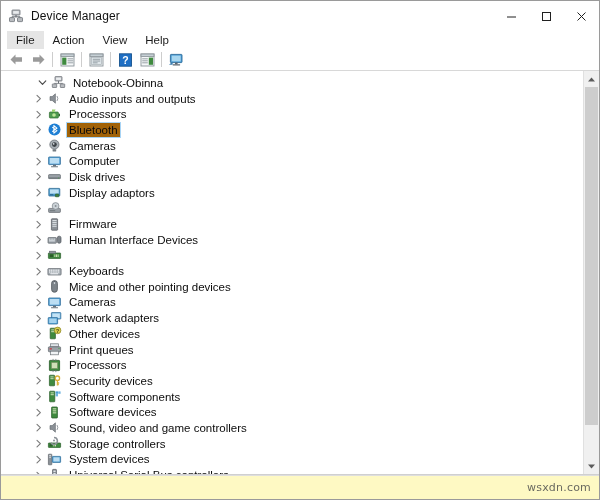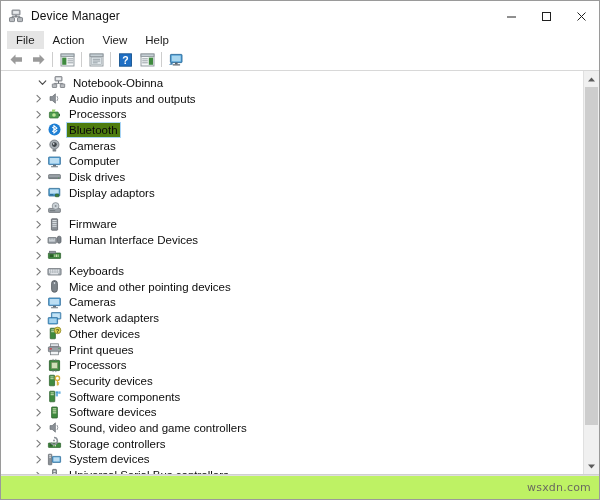--- a/index.html
+++ b/index.html
@@ -125,21 +125,21 @@
   .chev svg { display: block; }
   .ico {
     width: 15px; height: 15px;
     flex: 0 0 15px;
     margin-right: 5px;
     position: relative;
   }
   .ico svg { display: block; }
   .label { padding: 0 2px; line-height: 14px; }
   .row.selected .label {
-    background: #4d7c0f;
+    background: #a16207;
     outline: 1px solid #a8d4f5;
   }
   
   #scrollbar {
     width: 16px;
     flex: 0 0 16px;
     background: #f0f0f0;
     border-left: 1px solid #e0e0e0;
     display: flex;
     flex-direction: column;
@@ -162,21 +162,21 @@
     left: 1px; right: 1px;
     top: 0;
     height: 91%;
     background: #cdcdcd;
     cursor: default;
   }
   
   #statusbar {
     height: 24px;
     flex: 0 0 24px;
-    background: #bef264;
+    background: #fef9c3;
     border-top: 1px solid #dedede;
     display: flex;
     align-items: center;
     justify-content: flex-end;
     padding-right: 8px;
   }
   #watermark {
     font-size: 11px;
     color: #6a6a60;
     font-family: "DejaVu Sans", sans-serif;

